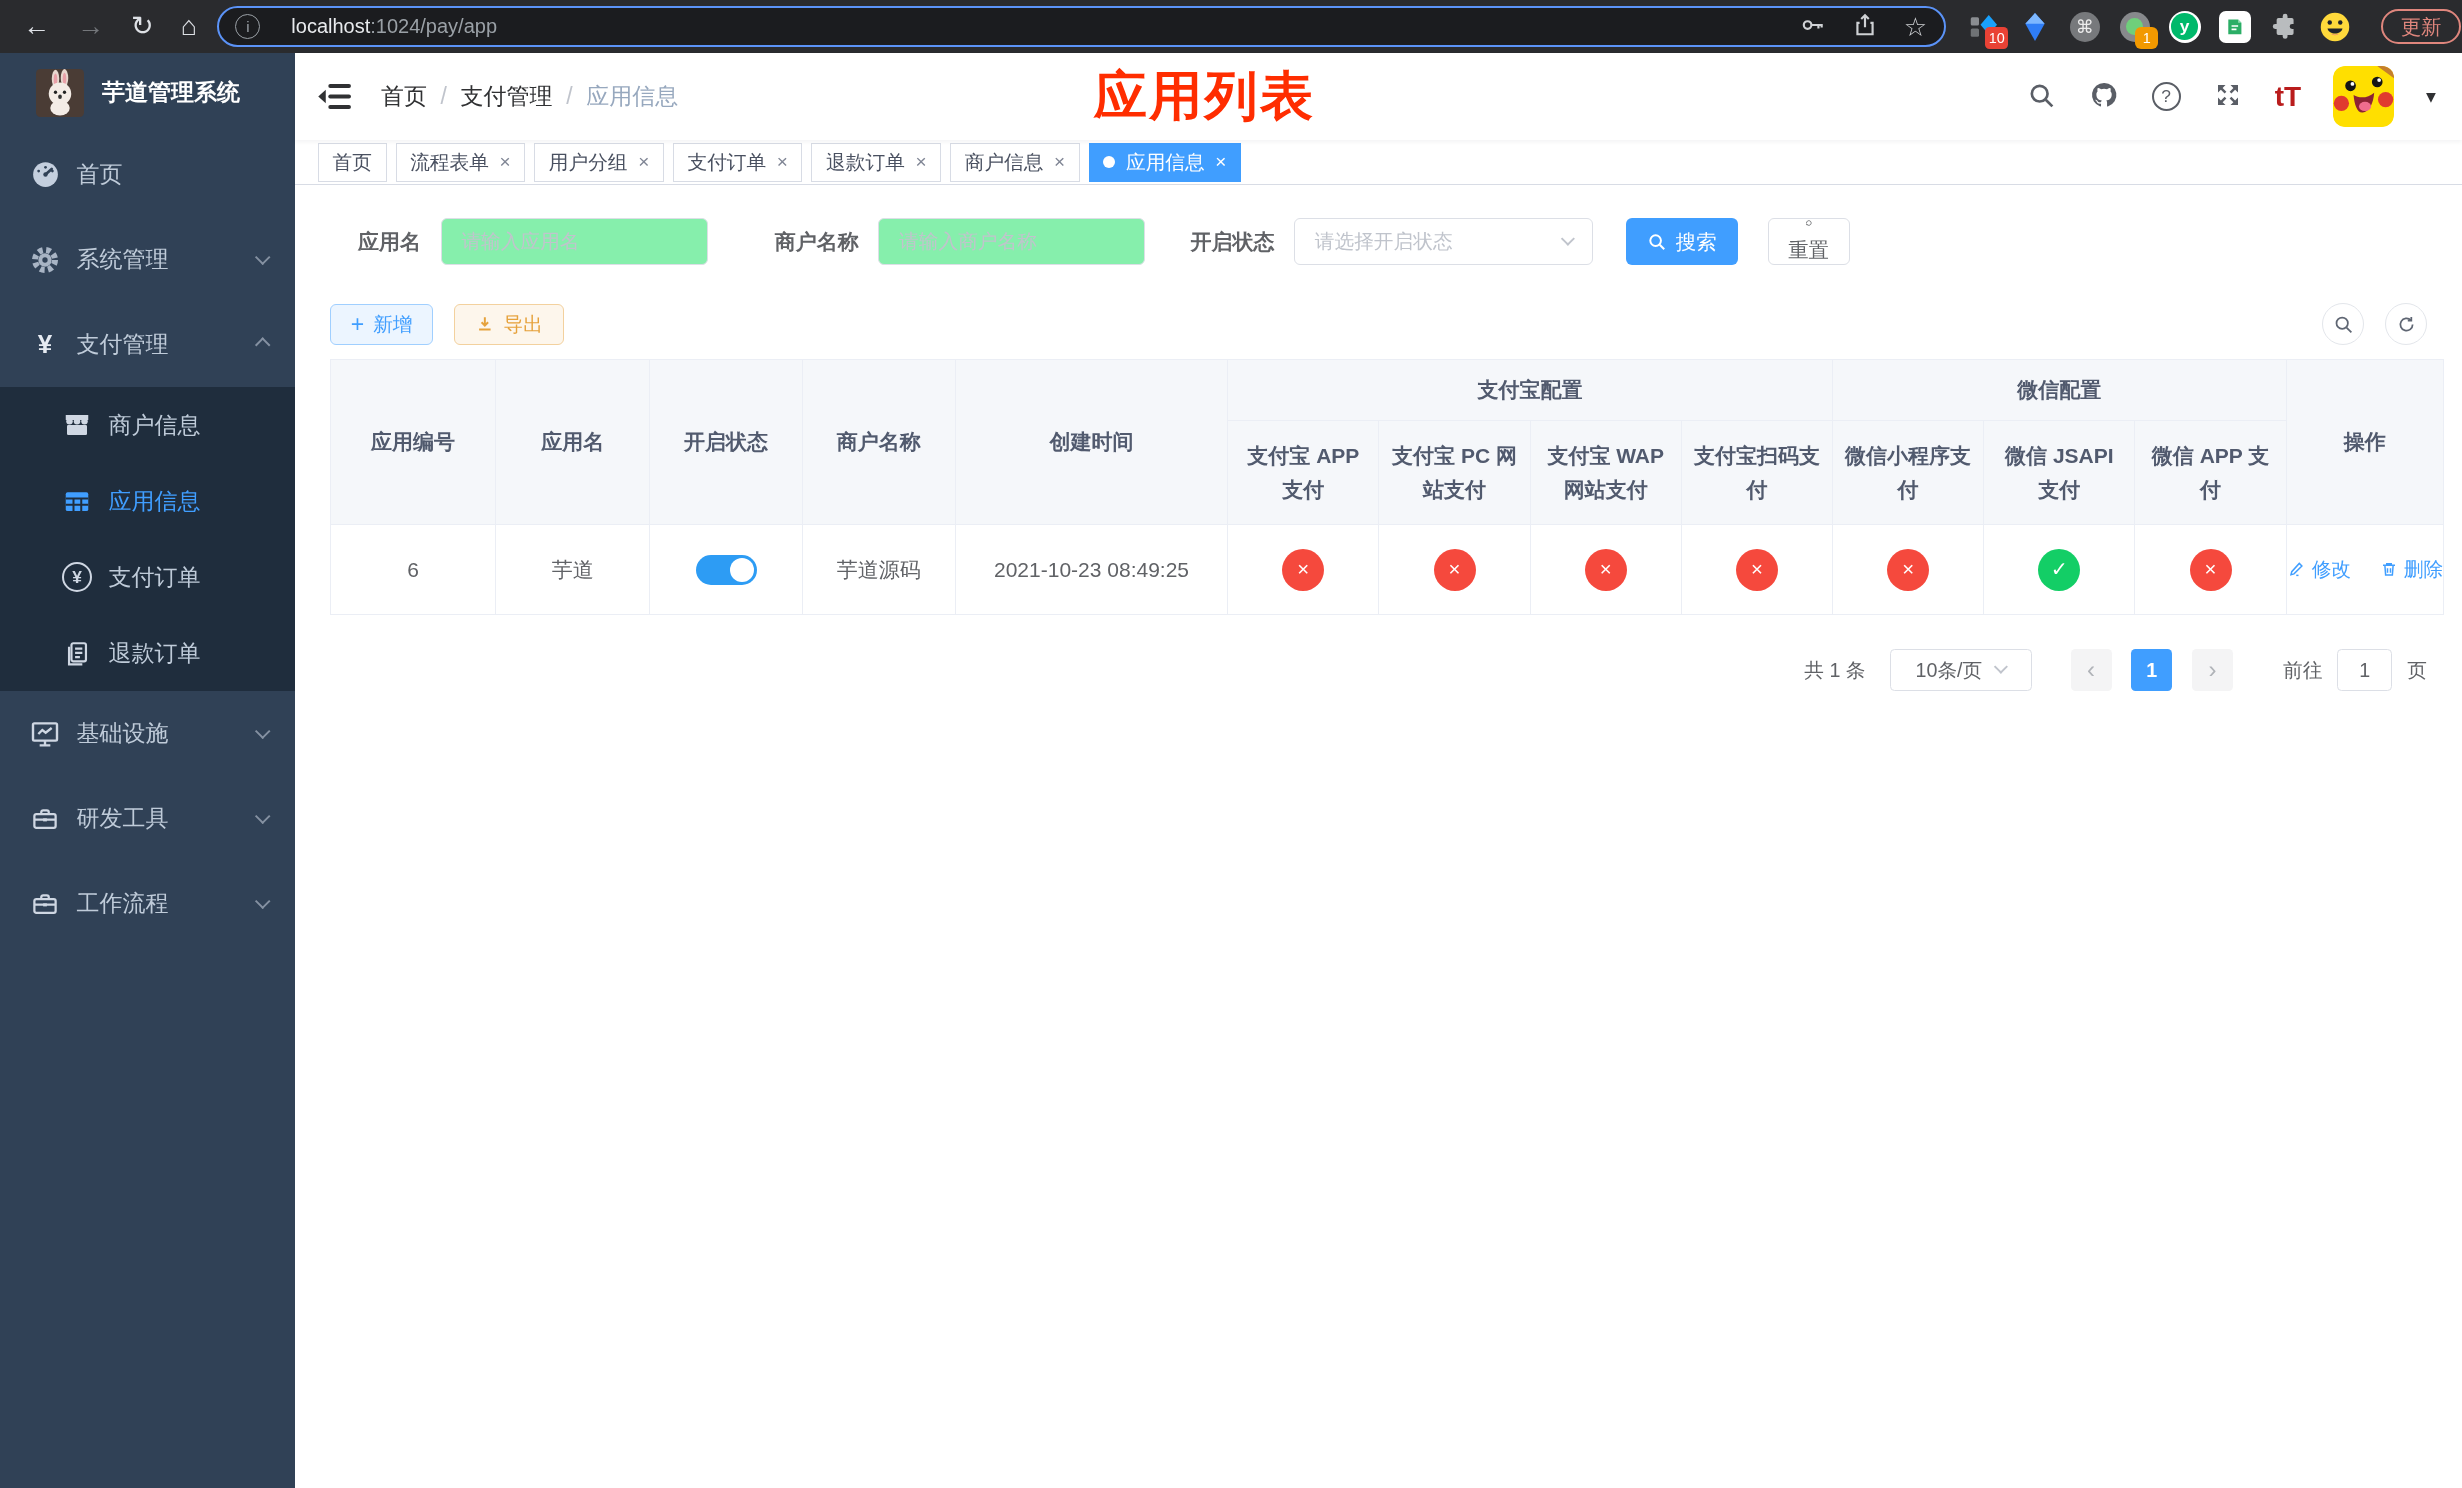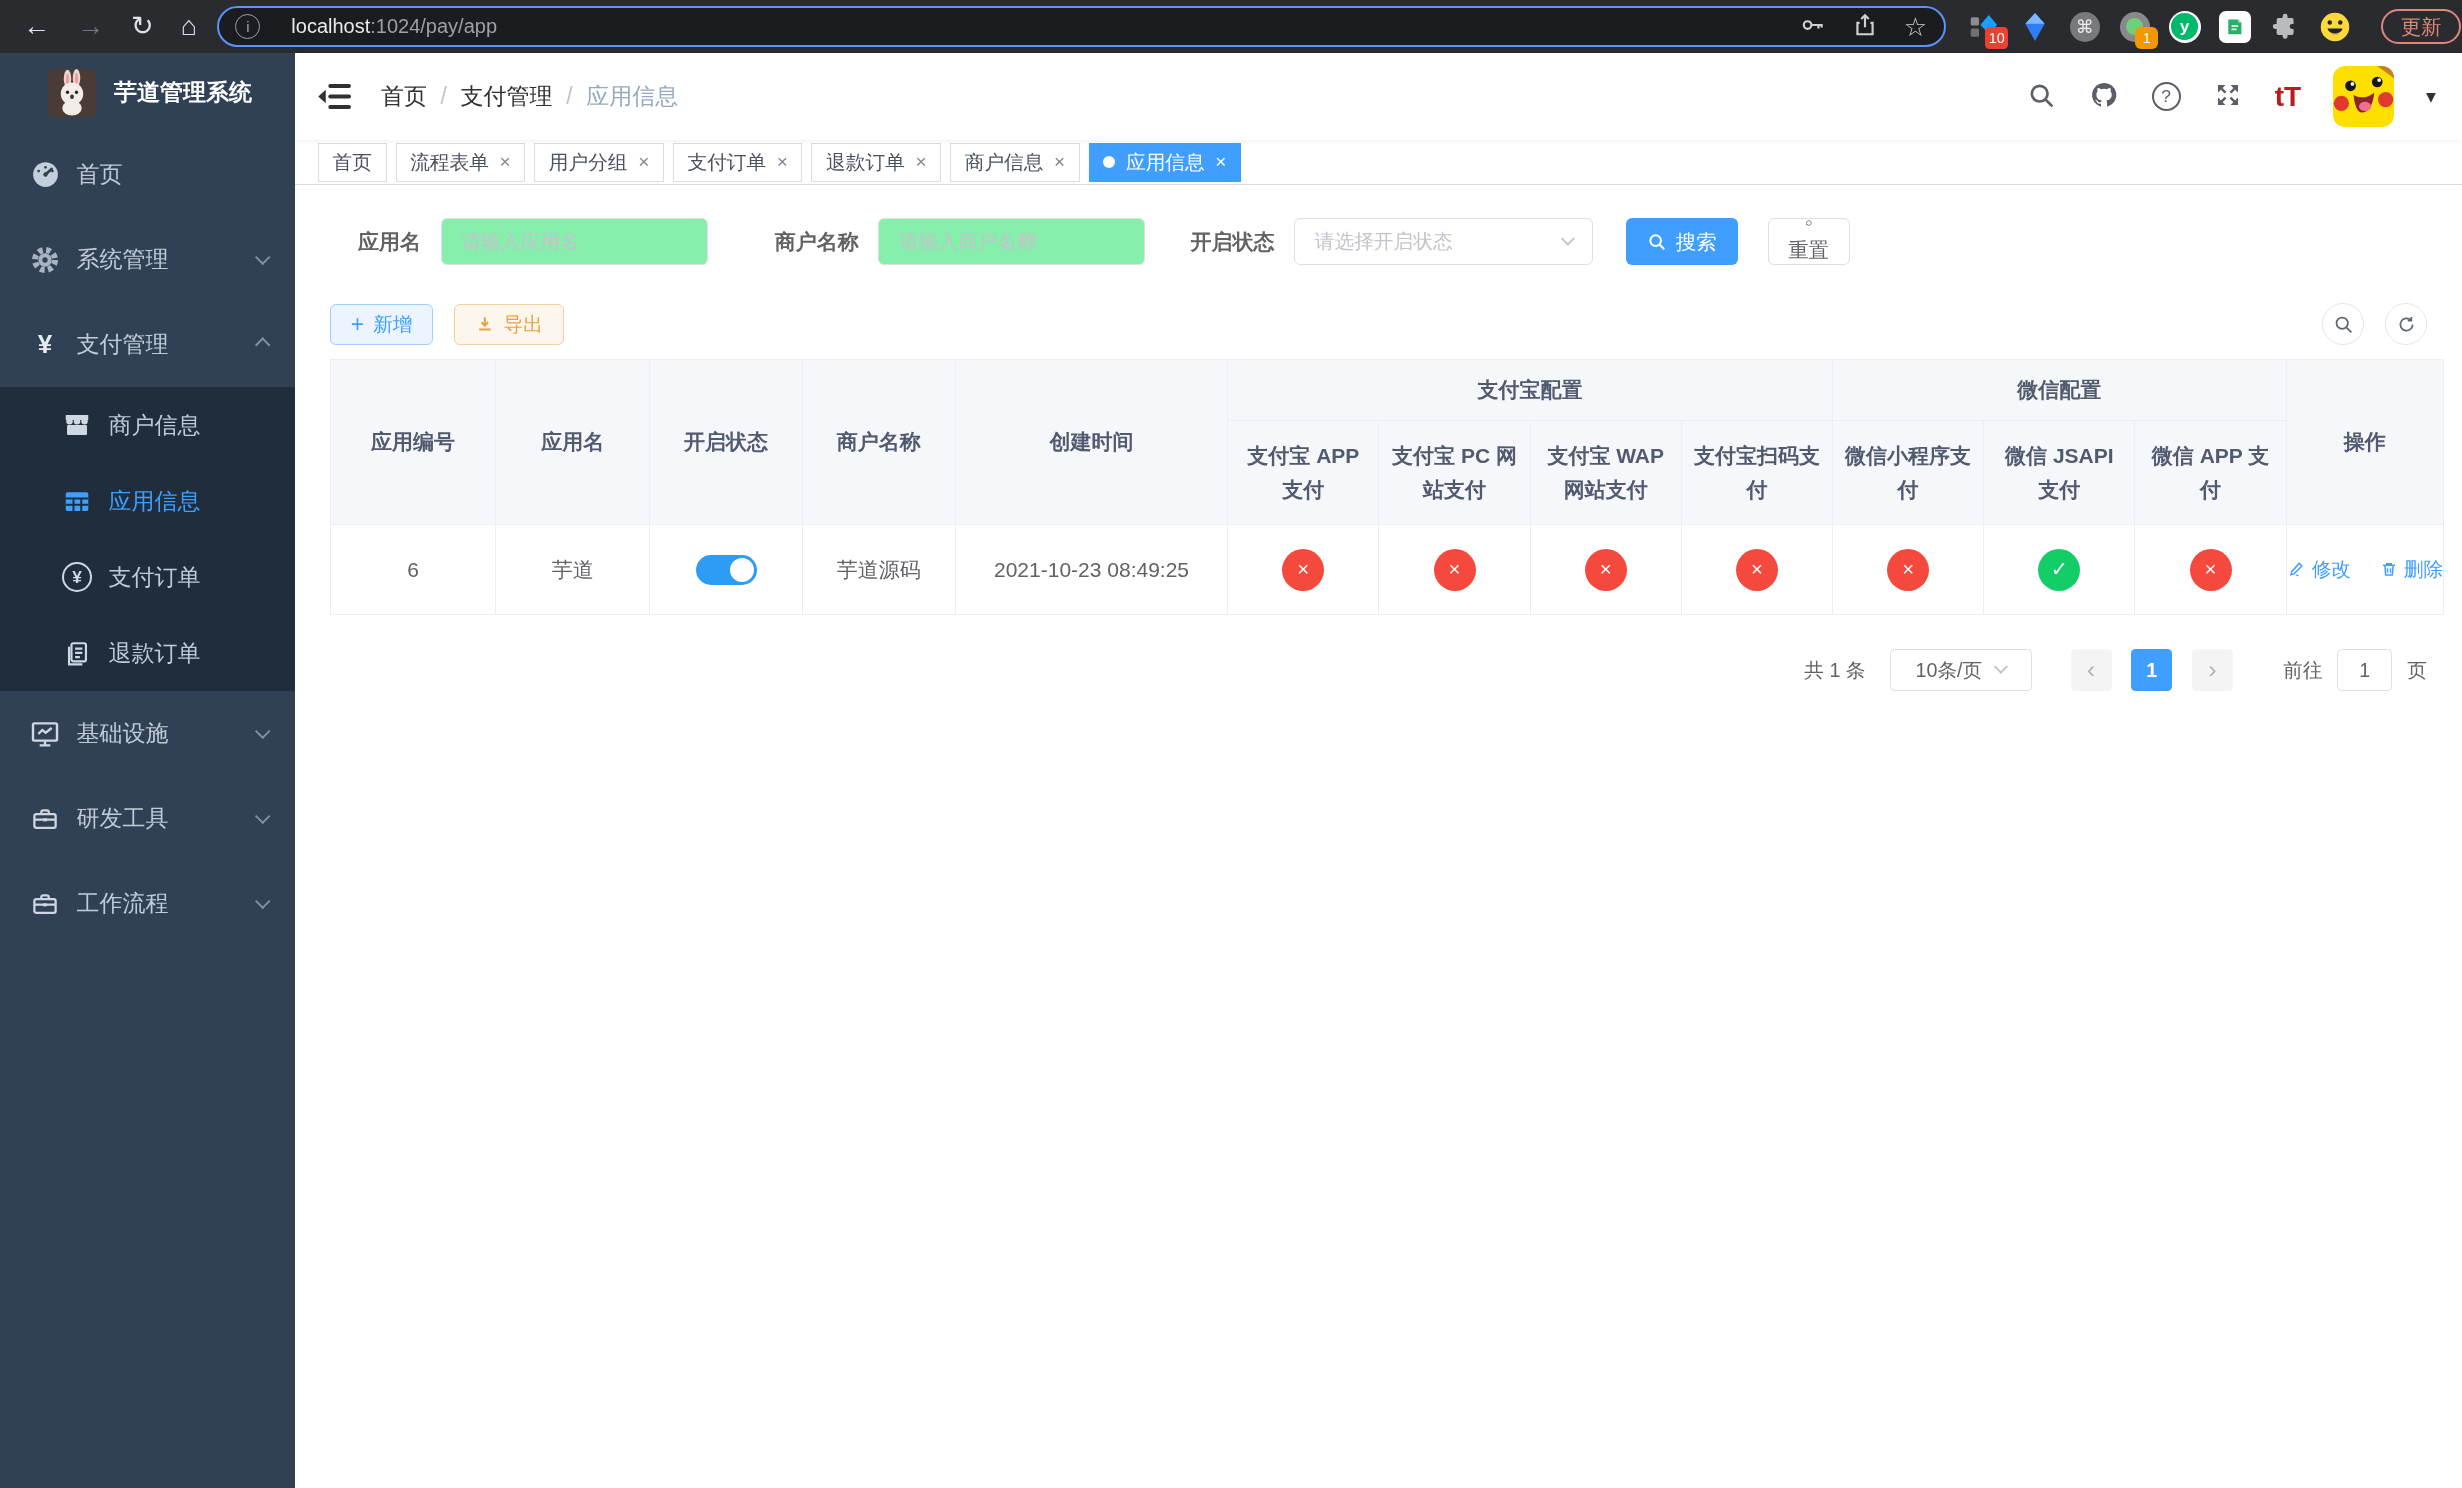--- a/index.html
+++ b/index.html
@@ -26,21 +26,21 @@
   .ext-dot { width:30px; height:30px; border-radius:50%; background:#87898c; display:flex; align-items:center; justify-content:center; }
   .ext-dot .in { width:16.7px; height:16.7px; border-radius:50%; background:#6fcf7b; }
   .ext-y { width:32px; height:32px; border-radius:50%; background:#fff; display:flex; align-items:center; justify-content:center; }
   .ext-y .in { width:26.5px; height:26.5px; border-radius:50%; background:#00b96b; color:#fff; font-size:17.4px; font-weight:700; display:flex; align-items:center; justify-content:center; }
   .ext-chat { width:32px; height:32px; border-radius:6.8px; background:#fff; display:flex; align-items:center; justify-content:center; }
   .update-btn { height:35px; padding:0 18px; border:2.3px solid #df867d; border-radius:19px; color:#df867d; font-size:20.4px; display:flex; align-items:center; margin-left:12px; white-space:nowrap; }
 
   
   .app { position:absolute; top:53px; left:0; right:0; bottom:0; display:flex; }
   .sidebar { width:295px; background:#304156; flex:none; }
-  .logo-row { height:79px; display:flex; align-items:center; padding-left:48px; }
+  .logo-row { height:79px; display:flex; align-items:center; padding-left:36px; }
   .logo-img { width:48px; height:48px; border-radius:4.5px; overflow:hidden; flex:none; }
   .logo-title { color:#fff; font-size:23px; font-weight:700; margin-left:18px; white-space:nowrap; }
   .m-item { height:85px; display:flex; align-items:center; padding:0 27px; color:#bfcbd9; font-size:23px; cursor:pointer; }
   .m-ic { width:36px; display:flex; justify-content:center; align-items:center; margin-right:13.6px; flex:none; }
   .m-label { flex:1; }
   .sub { background:#1f2d3d; }
   .s-item { height:76px; display:flex; align-items:center; padding-left:59px; color:#bfcbd9; font-size:23px; cursor:pointer; }
   .s-item .m-ic { margin-right:13.6px; }
   .s-item.active { color:#409eff; }
   .chev { width:11.4px; height:11.4px; border-right:2.3px solid #8591a2; border-bottom:2.3px solid #8591a2; display:inline-block; flex:none; }
@@ -362,20 +362,21 @@
             </svg>
         </span>
         <span class="crumbs">
           <span class="crumb">首页</span>
           <span class="crumb-sep">/</span>
           <span class="crumb">支付管理</span>
           <span class="crumb-sep">/</span>
           <span class="crumb last">应用信息</span>
         </span>
 
+        <span class="overlay-title">应用列表</span>
 
         <span class="nav-right">
           <span>
             <svg width="29" height="29" viewBox="0 0 24 24" fill="none" stroke="#5a5e66" stroke-width="2.2">
                 <circle cx="10.5" cy="10.5" r="6.5"></circle>
                 <path d="M15.5 15.5L21 21"></path>
               </svg>
           </span>
           <span>
             <svg width="32" height="32" viewBox="0 0 24 24" fill="#5a5e66">

